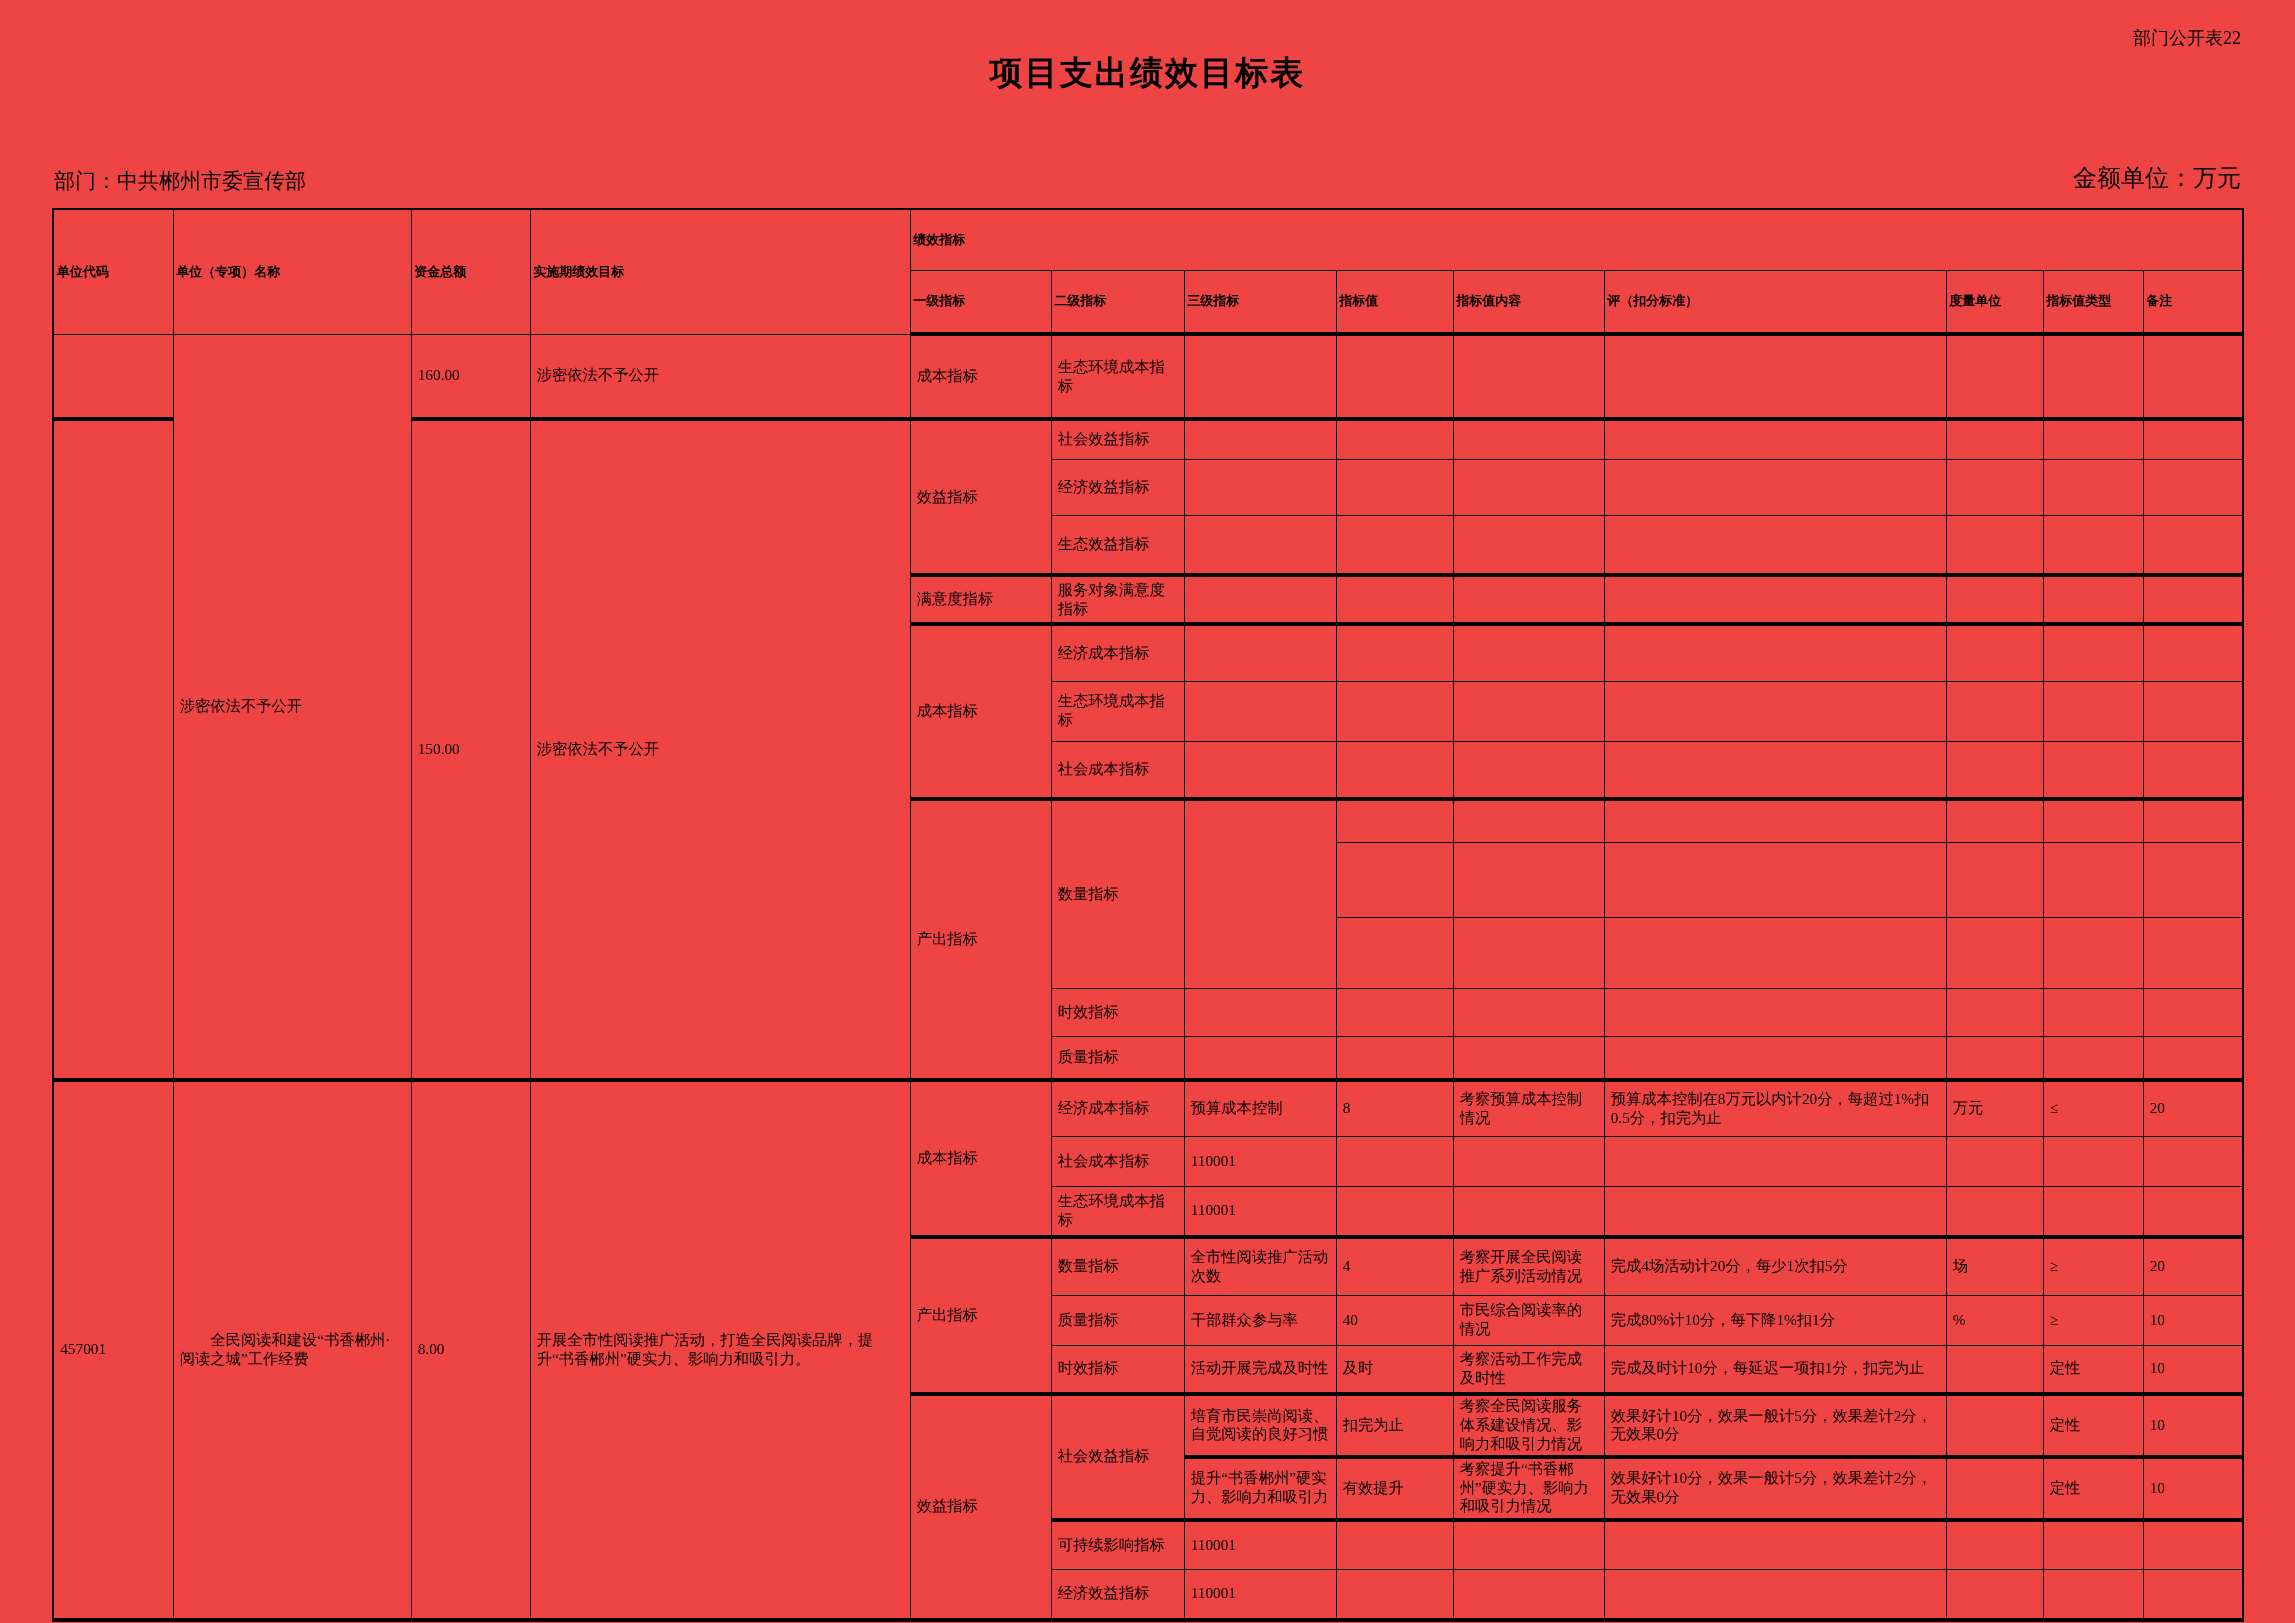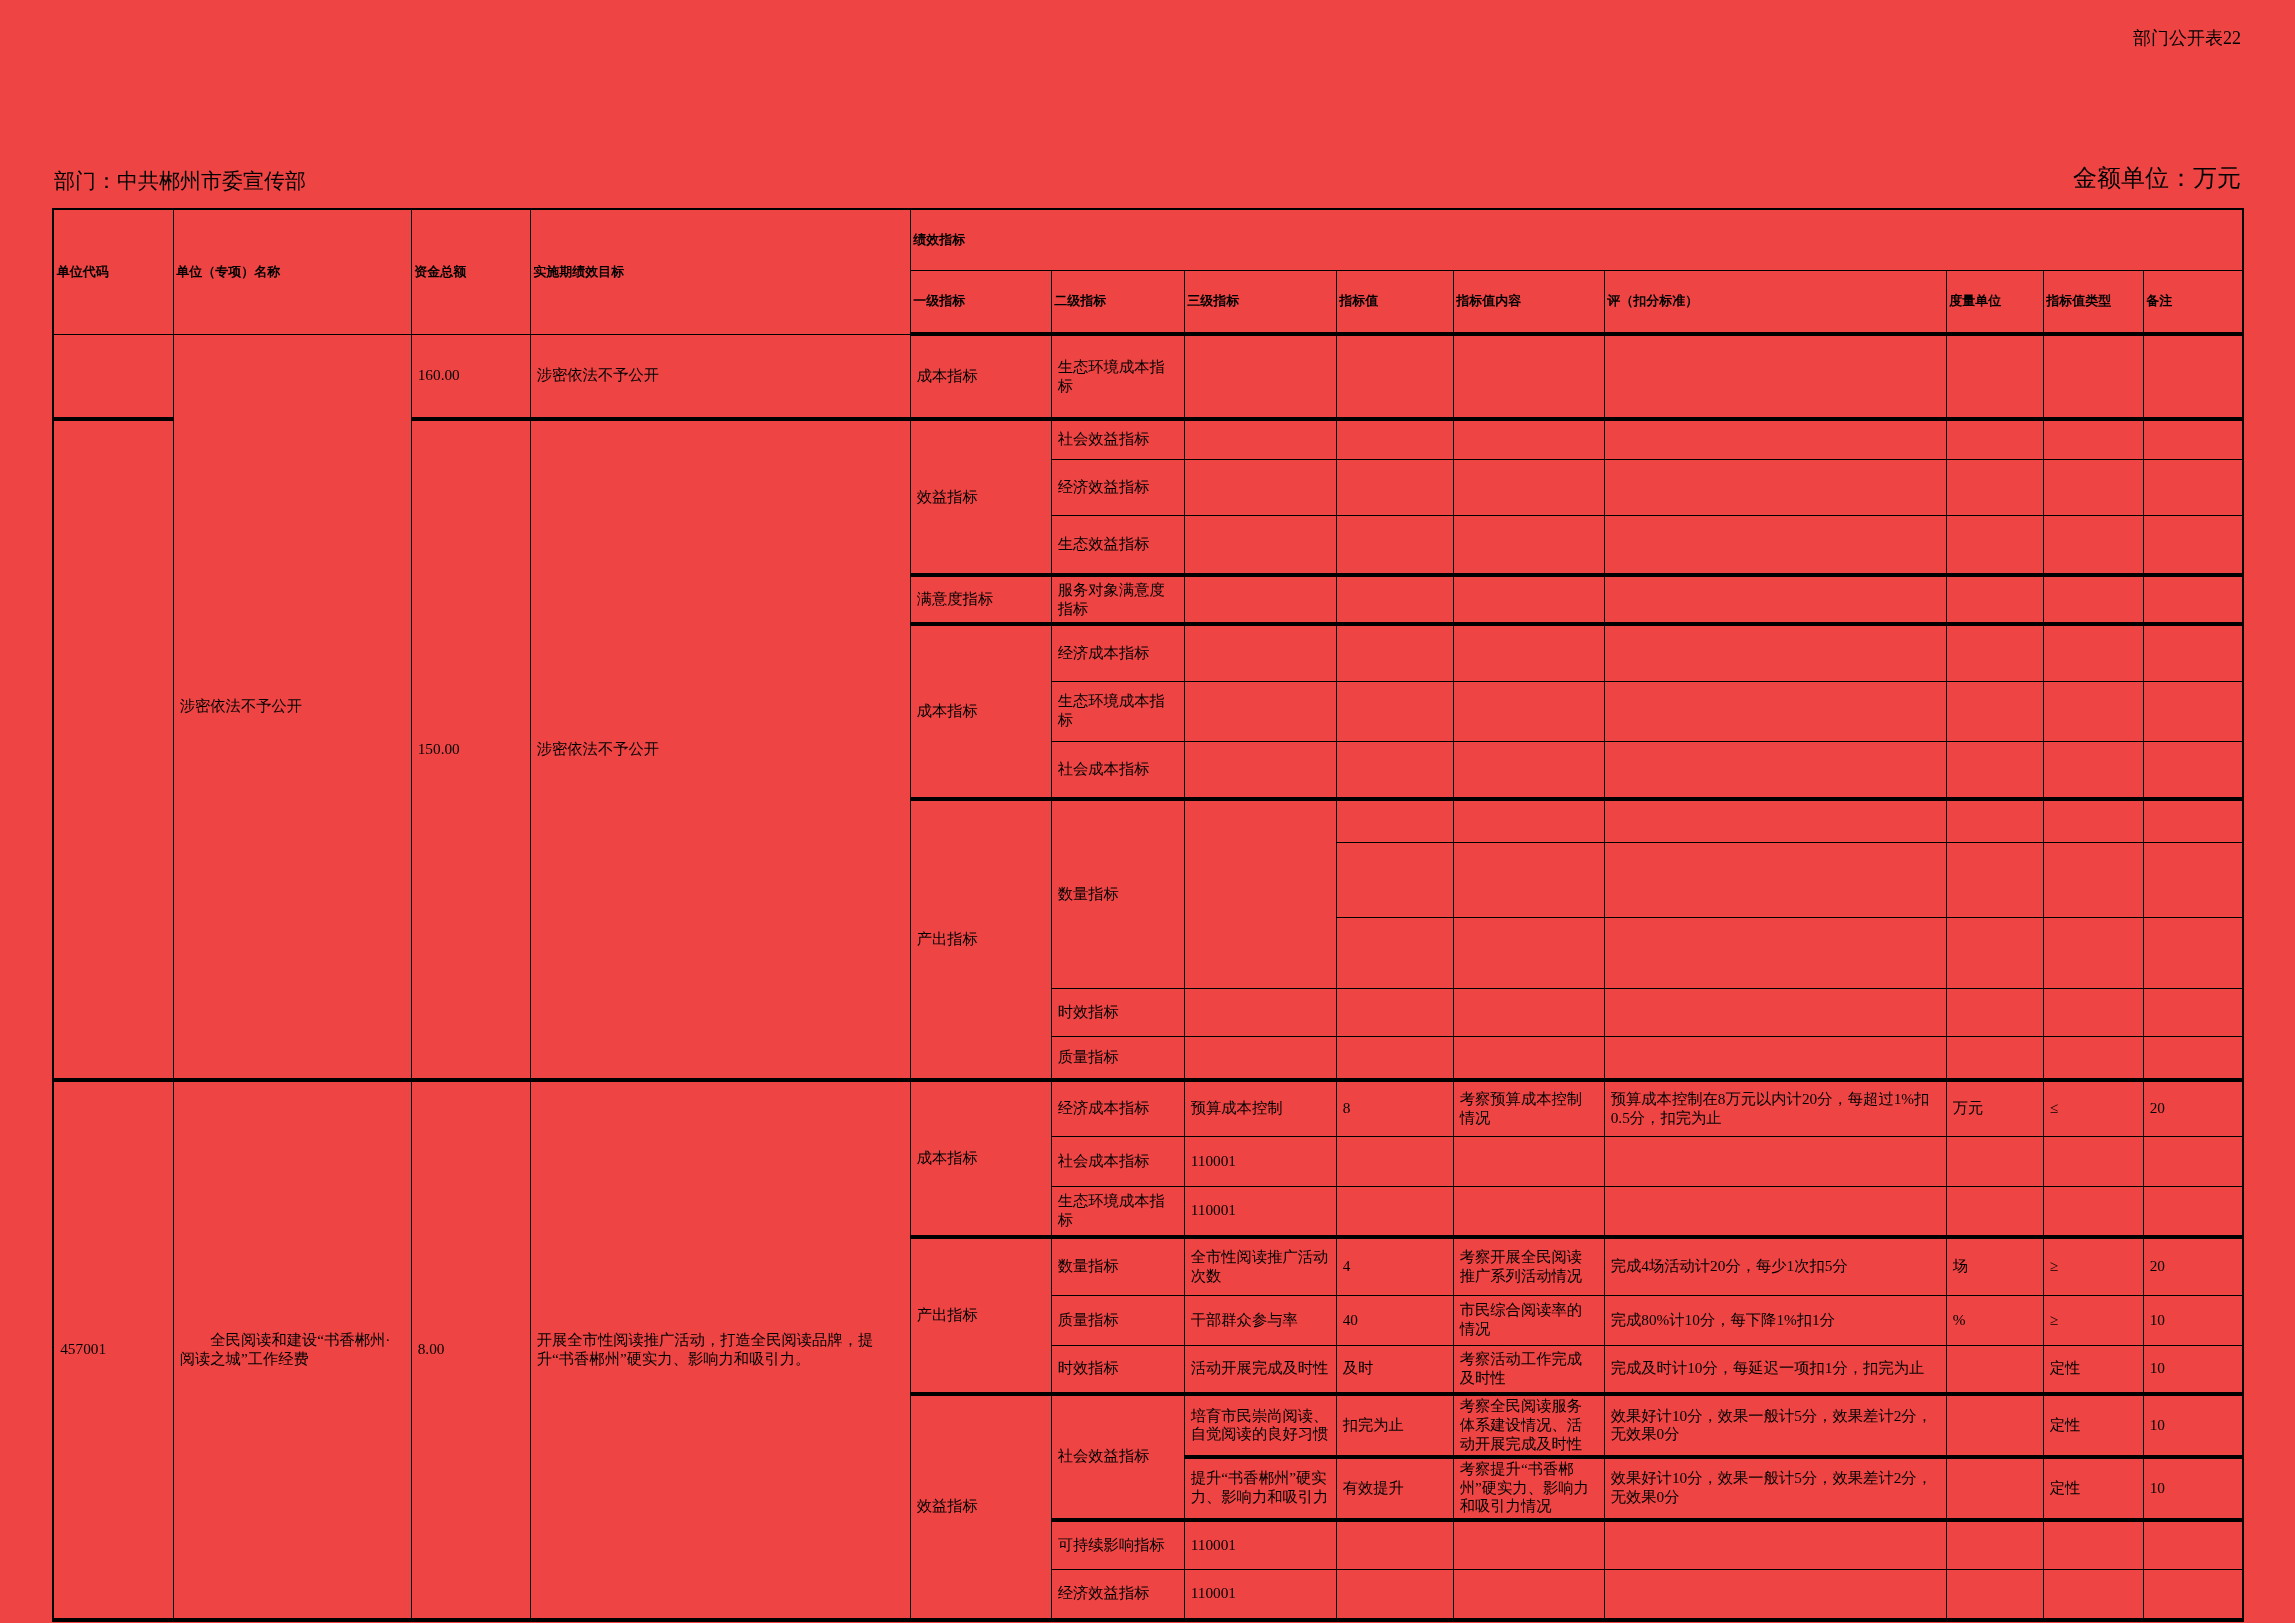--- a/index.html
+++ b/index.html
@@ -21,20 +21,21 @@
   .center{text-align:center;}
   .right{text-align:right;}
   .bottom{vertical-align:bottom;padding-bottom:9.7px;}
   .indent{text-indent:2em;}
 </style>
 </head>
 <body>
 
 <div class="doc">
   <div class="sheet-label">部门公开表22</div>
+  <div class="title">项目支出绩效目标表</div>
   <div class="dept">部门：中共郴州市委宣传部</div>
   <div class="amount-unit">金额单位：万元</div>
 
   <table class="perf">
     <colgroup>
       <col style="width:120px">
         <col style="width:238px">
         <col style="width:119px">
         <col style="width:380px">
       <col style="width:141px">
@@ -272,21 +273,21 @@
       <td class="bb-thick">完成及时计10分，每延迟一项扣1分，扣完为止</td>
       <td class="bb-thick"></td>
       <td class="bb-thick">定性</td>
       <td class="right bb-thick">10</td>
     </tr>
     <tr style="height:56px">
       <td rowspan="4" class="bb-thick">效益指标</td>
       <td rowspan="2" class="bb-thick">社会效益指标</td>
       <td class="bb-thick">培育市民崇尚阅读、自觉阅读的良好习惯</td>
       <td class="bb-thick">扣完为止</td>
-      <td class="bb-thick">考察全民阅读服务体系建设情况、活动开展完成及时性</td>
+      <td class="bb-thick">考察全民阅读服务体系建设情况、影响力和吸引力情况</td>
       <td class="bb-thick">效果好计10分，效果一般计5分，效果差计2分，无效果0分</td>
       <td class="bb-thick"></td>
       <td class="bb-thick">定性</td>
       <td class="right bb-thick">10</td>
     </tr>
     <tr style="height:57px">
       <td class="bb-thick">提升“书香郴州”硬实力、影响力和吸引力</td>
       <td class="bb-thick">有效提升</td>
       <td class="bb-thick">考察提升“书香郴州”硬实力、影响力和吸引力情况</td>
       <td class="bb-thick">效果好计10分，效果一般计5分，效果差计2分，无效果0分</td>

